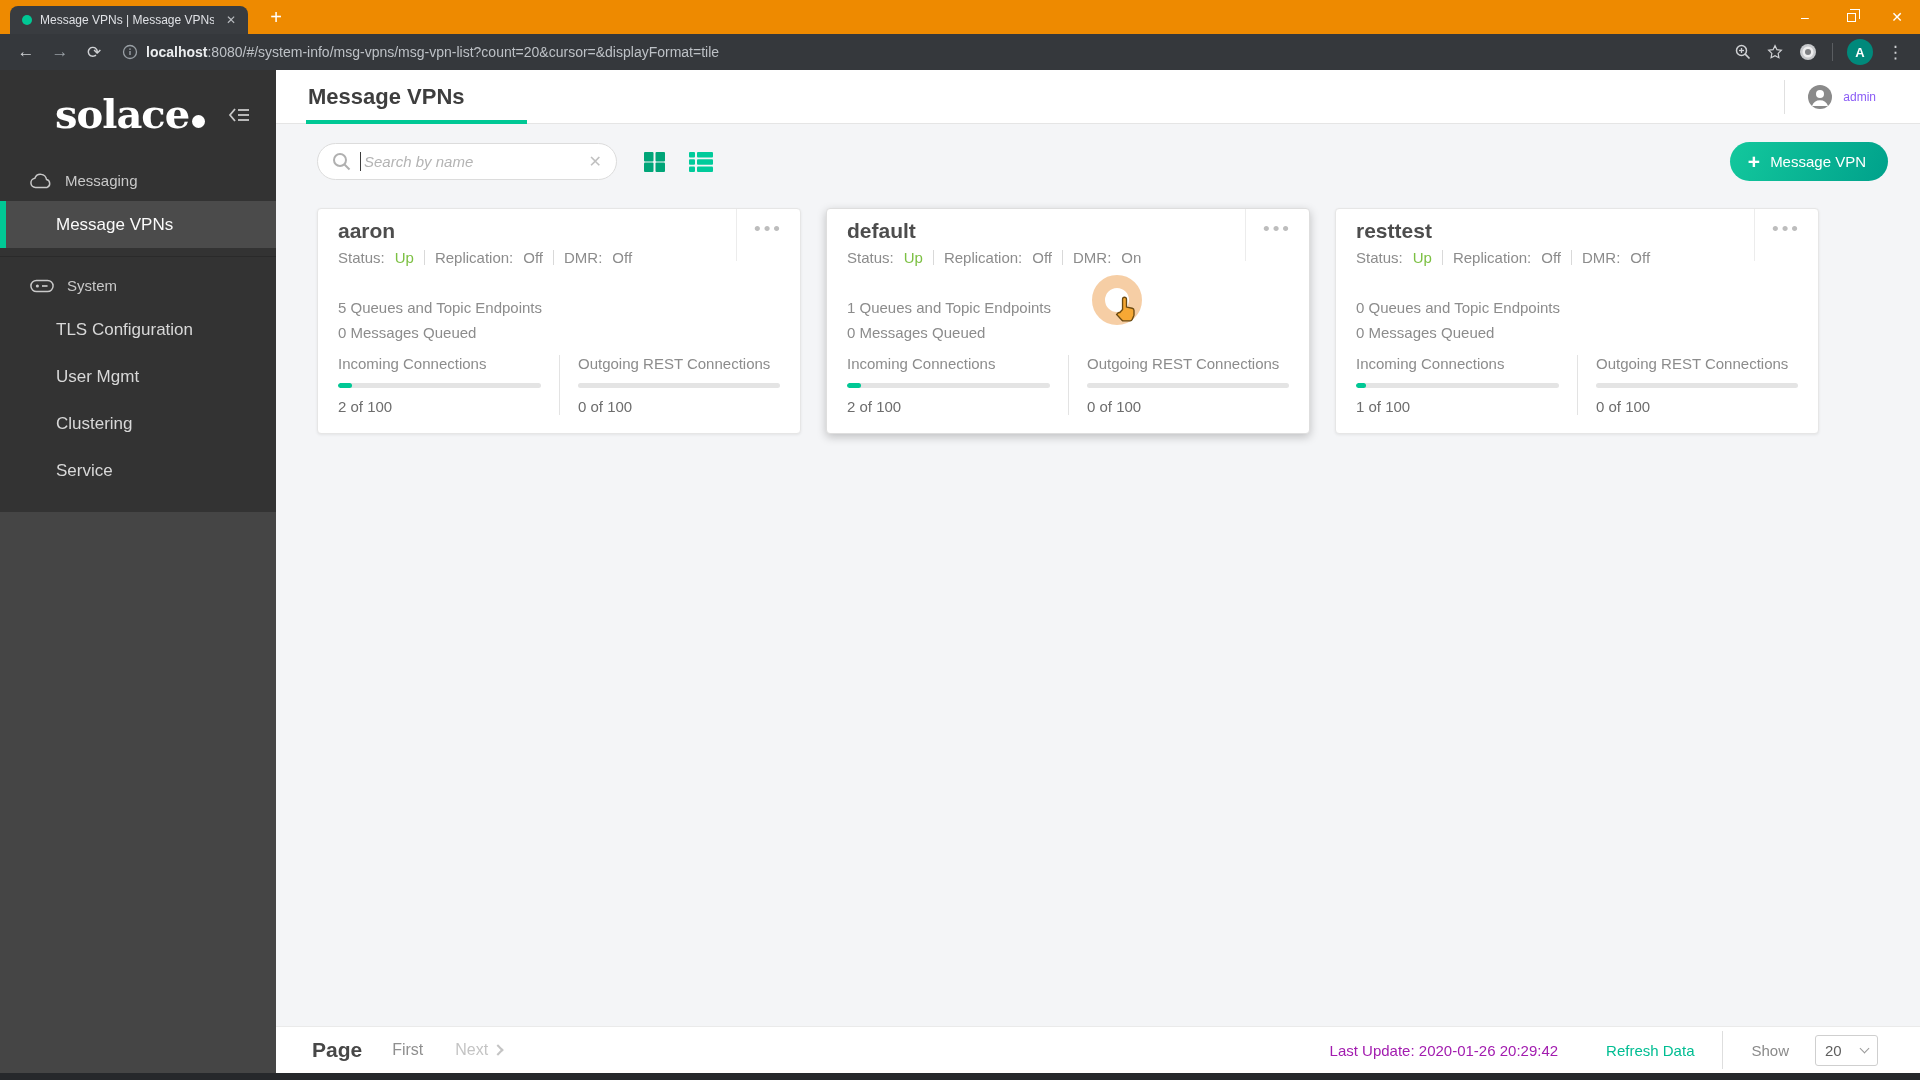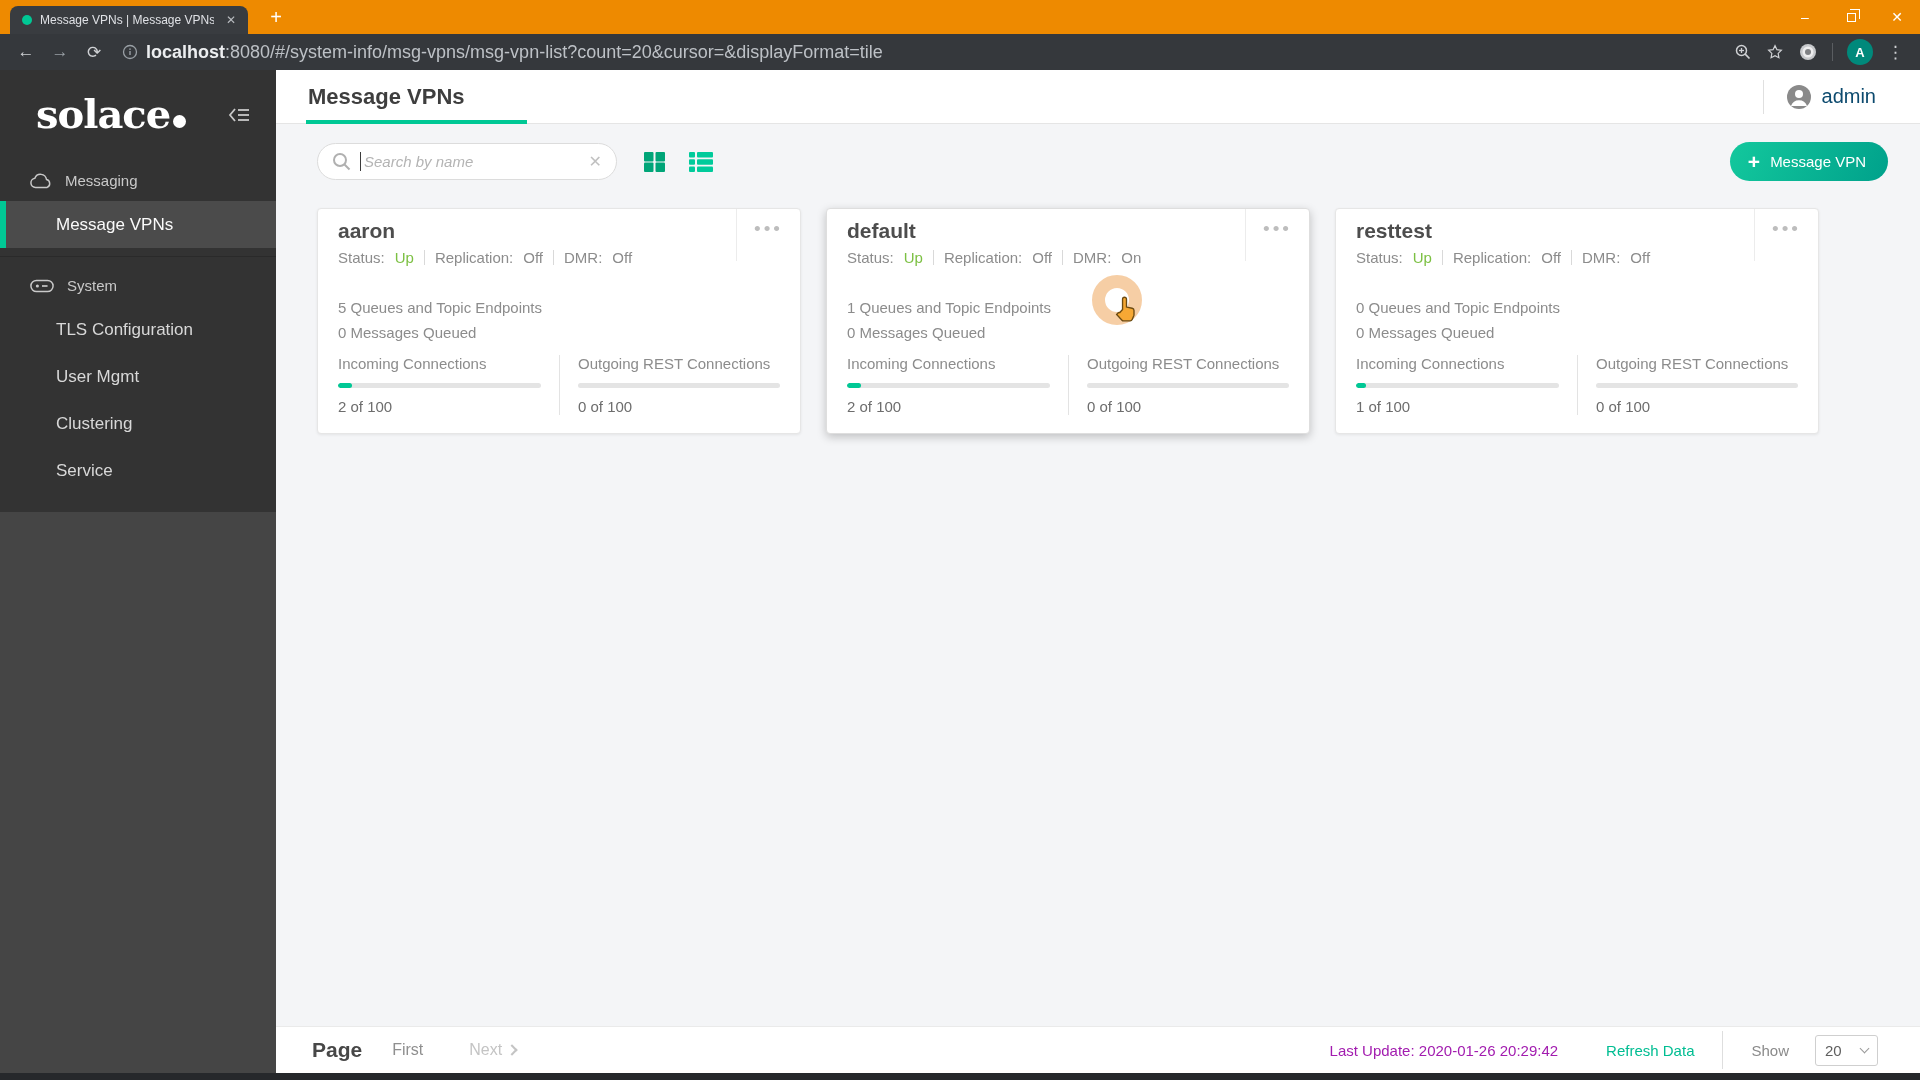--- a/index.html
+++ b/index.html
@@ -22,38 +22,38 @@
     justify-content:center; color:#fff; font-size:14px; }
   .restore-glyph { width:9px; height:9px; border:1.5px solid #fff; position:relative; background:transparent; }
   .restore-glyph::before { content:""; position:absolute; left:2px; top:-5px; width:9px; height:9px;
     border-top:1.5px solid #fff; border-right:1.5px solid #fff; }
 
   .toolbar { height:36px; background:#35383c; display:flex; align-items:center;
     padding:0 12px; gap:6px; }
   .navbtn { color:#cfd1d4; font-size:17px; width:28px; text-align:center; }
   .navbtn.fwd { color:#9aa0a6; }
   .urlbox { display:flex; align-items:center; gap:8px; margin-left:8px; flex:1; }
-  .url { font-size:18px; color:#bdc1c6; white-space:nowrap; }
+  .url { font-size:14px; color:#bdc1c6; white-space:nowrap; }
   .url b { color:#eceef0; font-weight:bold; }
   .omni-icons { display:flex; align-items:center; gap:14px; margin-right:4px; }
   .sep-v { width:1px; height:18px; background:#5a5d61; }
   .avatar-chip { width:26px; height:26px; border-radius:50%; background:#00897b;
     color:#fff; font-size:13px; font-weight:bold; display:flex; align-items:center;
     justify-content:center; }
   .menu-dots { color:#cfd1d4; font-size:17px; }
 
   
   .app { display:flex; height:1003px; }
   .strip { height:7px; background:#26282b; }
 
   
   .sidebar { width:276px; background:#454545; display:flex; flex-direction:column; flex:none; }
   .side-top { background:#333333; padding-bottom:18px; }
   .logo-row { display:flex; align-items:flex-start; justify-content:space-between;
-    padding:24px 26px 26px 36px; }
+    padding:24px 26px 26px 55px; }
   .logo { font-family:"DejaVu Serif", serif; font-weight:bold; font-size:40px;
     color:#ffffff; letter-spacing:-1px; line-height:1; }
   .logo-dot { display:inline-block; width:13px; height:13px; border-radius:50%;
     background:#fff; margin-left:3px; }
   .collapse { margin-top:12px; }
   .section { display:flex; align-items:center; gap:13px; padding:12px 0 12px 30px;
     color:#c9c9c9; font-size:15px; }
   .side-item { height:47px; line-height:47px; padding-left:56px; color:#d8d8d8;
     font-size:17px; }
   .side-item.active { background:#4b4b4b; border-left:6px solid #00c895;
@@ -64,21 +64,21 @@
 
   
   .main { flex:1; display:flex; flex-direction:column; min-width:0; }
   .page-header { height:54px; background:#fff; border-bottom:1px solid #e5e5e5;
     display:flex; align-items:center; position:relative; flex:none; }
   .page-title { font-size:22px; font-weight:bold; color:#3e3e3e; margin-left:32px; }
   .title-underline { position:absolute; left:30px; bottom:-1px; width:221px; height:4px;
     background:#00c895; }
   .user-box { margin-left:auto; display:flex; align-items:center; gap:10px;
     border-left:1px solid #e0e0e0; padding-left:22px; height:34px; margin-right:44px; }
-  .user-name { color:#0c4a6e; font-size:20px; }
+  .user-name { color:#8b5cf6; font-size:12px; }
 
   .content { flex:1; position:relative; padding:18px 0 0 41px; }
   .controls { display:flex; align-items:center; }
   .search { width:300px; height:37px; border:1px solid #dcdcdc; border-radius:19px;
     background:#fff; display:flex; align-items:center; padding:0 14px; gap:9px; }
   .search input { border:none; outline:none; flex:1; font-size:15px; font-style:italic;
     color:#555; background:transparent; font-family:"Liberation Sans", sans-serif; }
   .search input::placeholder { color:#b4b4b4; font-style:italic; }
   .caret { width:1px; height:19px; background:#3c3c3c; margin-right:-6px; }
   .clear-x { color:#c0c0c0; font-size:16px; }
@@ -117,21 +117,21 @@
   
   .click-ring { position:absolute; left:816px; top:151px; width:50px; height:50px;
     border-radius:50%; border:13px solid rgba(246,203,160,.95); z-index:5; }
   .click-hand { position:absolute; left:835px; top:170px; z-index:6; }
 
   
   .footer { height:47px; background:#fff; border-top:1px solid #eaeaea; flex:none;
     display:flex; align-items:center; padding:0 42px 0 36px; }
   .pg-label { font-size:21px; font-weight:bold; color:#474747; }
   .pg-first { font-size:16px; color:#8f8f8f; margin-left:30px; }
-  .pg-next { font-size:16px; color:#c4c4c4; margin-left:46px; display:flex;
+  .pg-next { font-size:16px; color:#c4c4c4; margin-left:32px; display:flex;
     align-items:center; gap:6px; }
   .chev { width:8px; height:8px; border-top:2.5px solid #c4c4c4;
     border-right:2.5px solid #c4c4c4; transform:rotate(45deg); }
   .f-right { margin-left:auto; display:flex; align-items:center; }
   .last-update { font-size:15px; color:#a21caf; }
   .refresh { font-size:15px; color:#00bd92; margin-left:48px; }
   .f-div { width:1px; height:38px; background:#dedede; margin:0 28px 0 28px; }
   .show-label { font-size:15px; color:#8a8a8a; }
   .page-size { margin-left:26px; width:63px; height:31px; border:1px solid #cfcfcf;
     border-radius:3px; background:#fff; display:flex; align-items:center;

